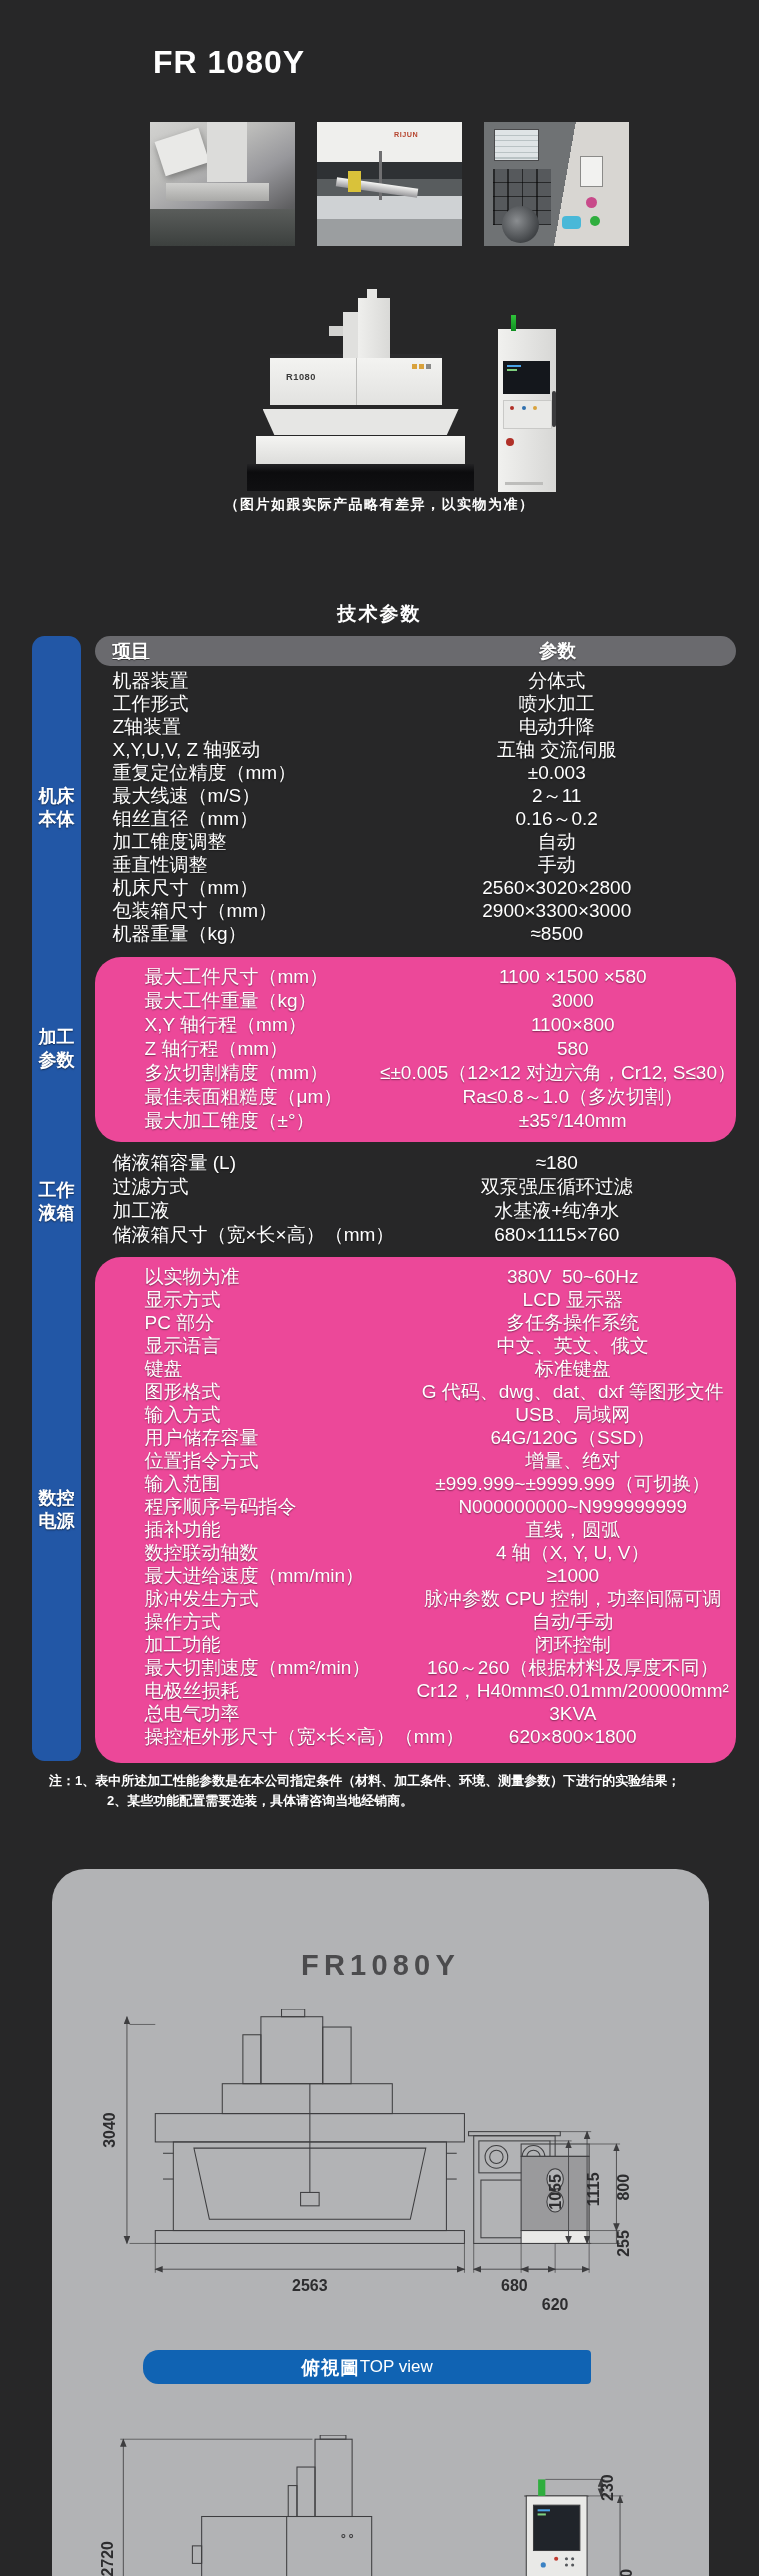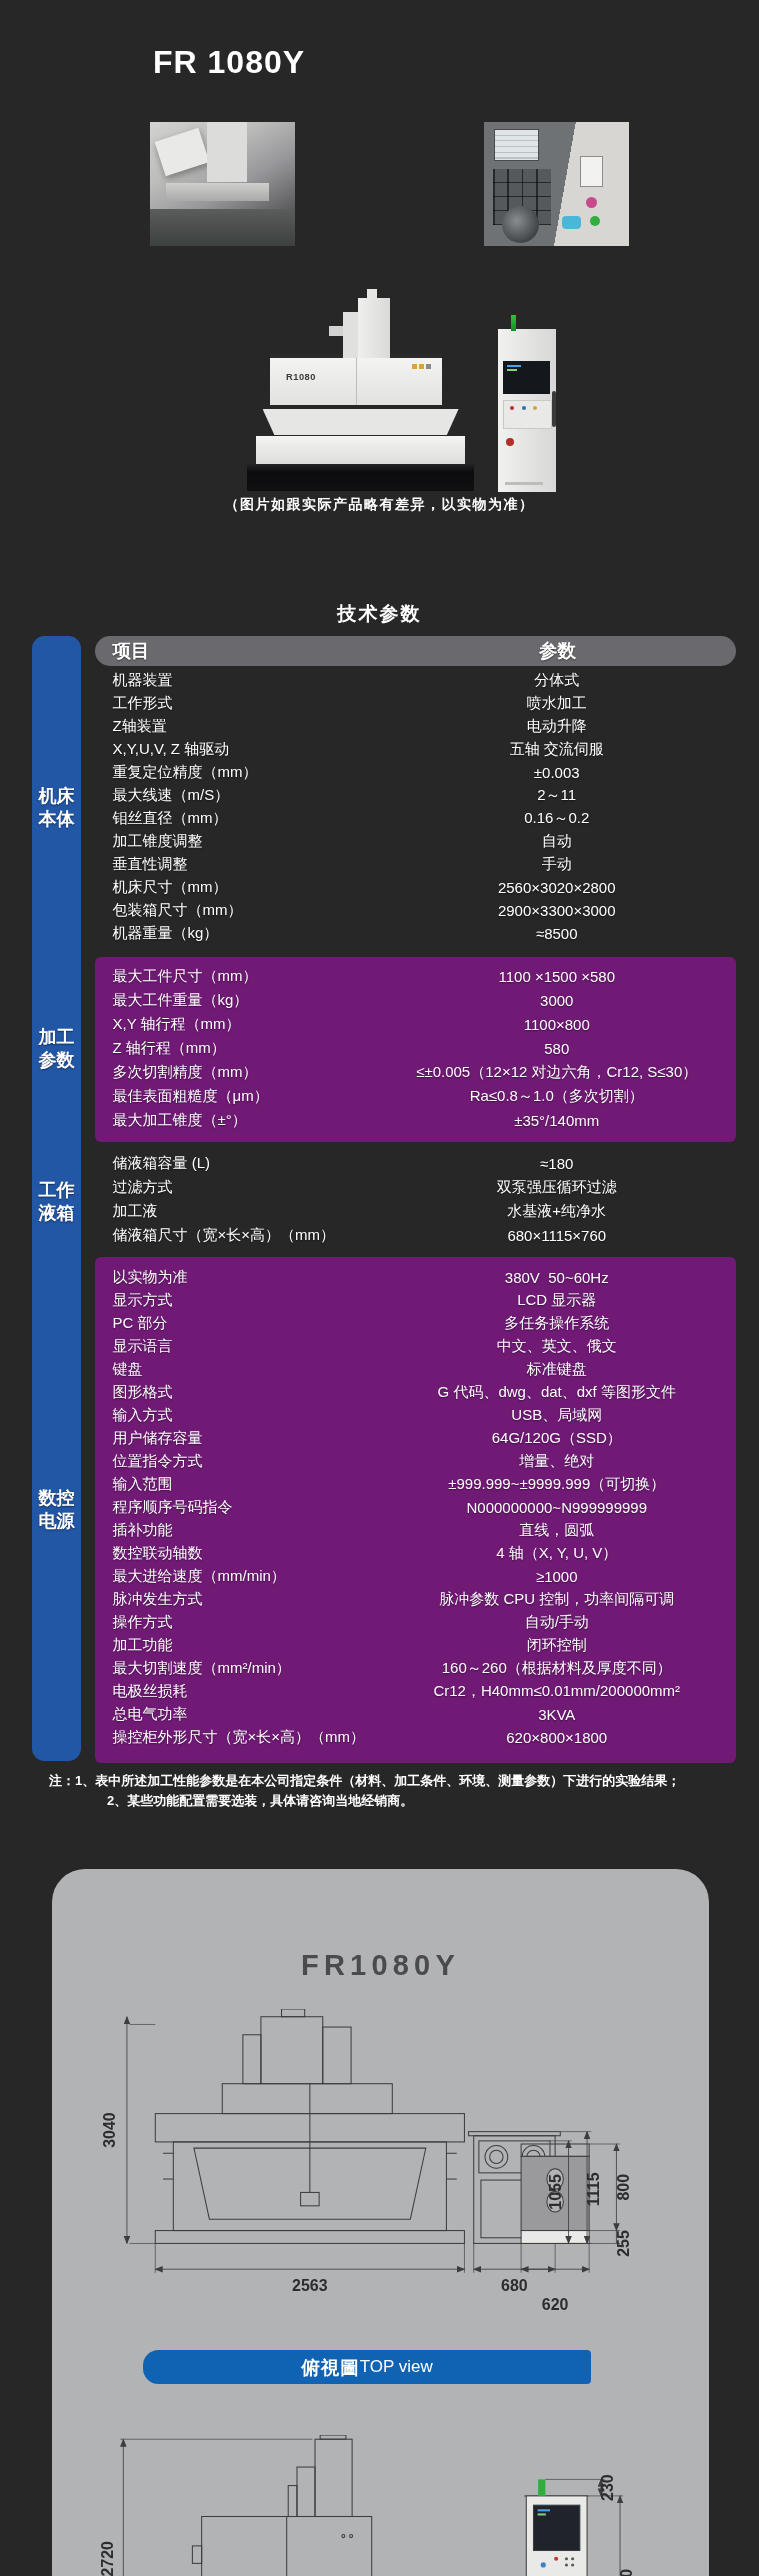--- a/index.html
+++ b/index.html
@@ -63,31 +63,31 @@
            font-size:14px;font-weight:bold;letter-spacing:1.5px;}
 
   
   .theading{position:absolute;left:0;top:601px;width:759px;text-align:center;color:#fff;
             font-size:19px;font-weight:bold;letter-spacing:2.1px;}
   .side{position:absolute;left:32px;top:636px;width:49px;height:1125px;background:#2257a6;border-radius:12.4px;}
   .side-tab{position:absolute;left:32px;width:49px;text-align:center;color:#fff;font-weight:bold;
             font-size:18px;line-height:23px;text-shadow:0 1px 1.5px rgba(0,0,0,.5);}
   .thead{position:absolute;left:95px;top:636px;width:641px;height:30px;background:#6a6a6e;border-radius:15px;
          color:#fff;font-weight:bold;font-size:18.5px;line-height:30px;text-shadow:0 1px 1.5px rgba(0,0,0,.45);}
-  .th-item{position:absolute;left:17.5px;}
+  .th-item{position:absolute;left:17.5px;text-decoration:underline;}
   .th-val{position:absolute;left:283px;width:359px;text-align:center;}
   .rows{position:absolute;left:95px;width:641px;}
-  .spec-row{display:flex;align-items:center;color:#fff;font-size:15px;text-shadow:0 1px 1.5px rgba(0,0,0,.45);}
+  .spec-row{display:flex;align-items:center;color:#fff;font-size:19px;text-shadow:0 1px 1.5px rgba(0,0,0,.45);}
   .spec-row .lab{width:265px;padding-left:17.5px;white-space:nowrap;}
   .spec-row .val{flex:1;text-align:center;white-space:nowrap;}
   .h45 .spec-row{height:23px;}
   .h47 .spec-row{height:24px;}
   .s1{top:669px;}
   .s3{top:1151px;}
-  .panel{position:absolute;left:95px;width:641px;background:#701a75;border-radius:6px;box-sizing:border-box;}
+  .panel{position:absolute;left:95px;width:641px;background:#ec4899;border-radius:26px;box-sizing:border-box;padding-left:32px;}
   .p-proc{top:957px;height:185px;padding-top:7.7px;}
   .p-cnc{top:1257px;height:506px;padding-top:8.8px;}
   .notes{position:absolute;left:49px;top:1771px;color:#fff;font-size:13px;line-height:19.6px;font-weight:600;}
   .notes .n2{margin-left:58px;}
 
   
   .bpanel{position:absolute;left:52px;top:1869px;width:657px;height:998px;background:#b2b3b5;border-radius:33px;}
   .blogo{position:absolute;left:0;top:80px;width:100%;text-align:center;font-size:29px;font-weight:800;
          color:#4b4b4d;letter-spacing:5.2px;}
   .tv{position:absolute;left:26px;top:140px;width:608px;height:304px;}
@@ -107,20 +107,26 @@
 
 <div class="page">
 
   <div class="title">FR 1080Y</div>
 
   <div class="photo ph1">
     <div class="a"></div>
     <div class="b"></div>
     <div class="d"></div>
     <div class="c"></div>
+  </div>
+  <div class="photo ph2">
+    <div class="logo">RIJUN</div>
+    <div class="c"></div>
+    <div class="b"></div>
+    <div class="e"></div>
   </div>
   <div class="photo ph3">
     <div class="screen"></div>
     <div class="keys"></div>
     <div class="dial"></div>
     <div class="meter"></div>
     <div class="knob"></div>
     <div class="blue"></div>
     <div class="btn"></div>
   </div>

